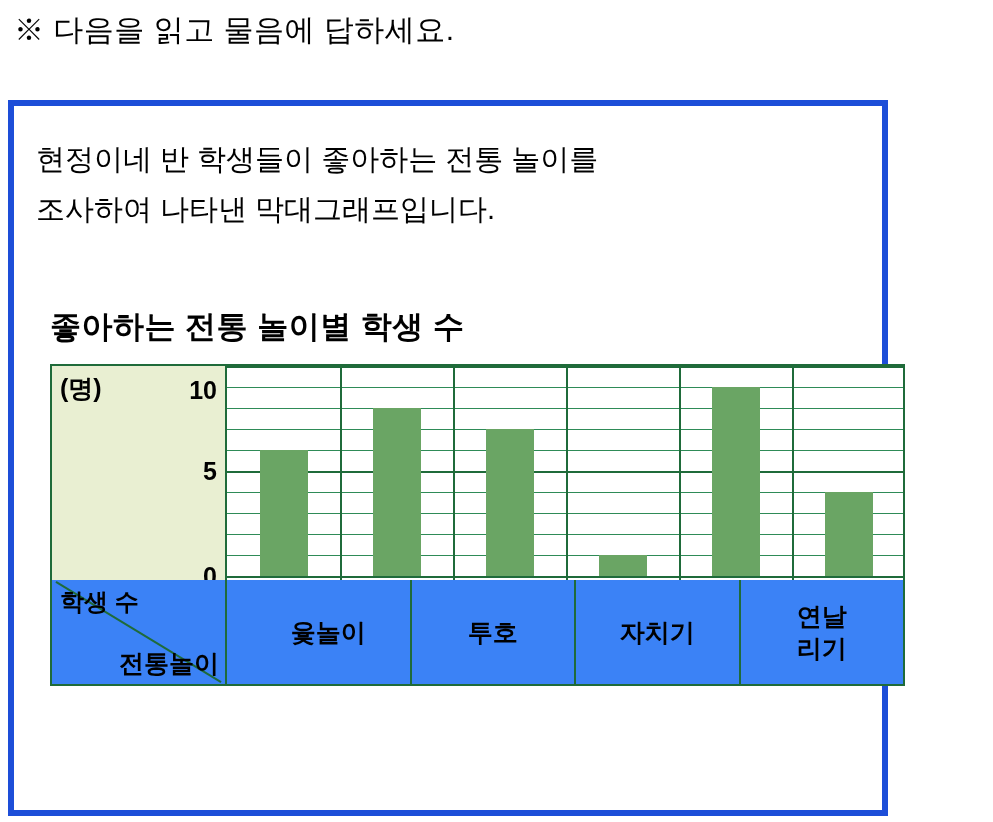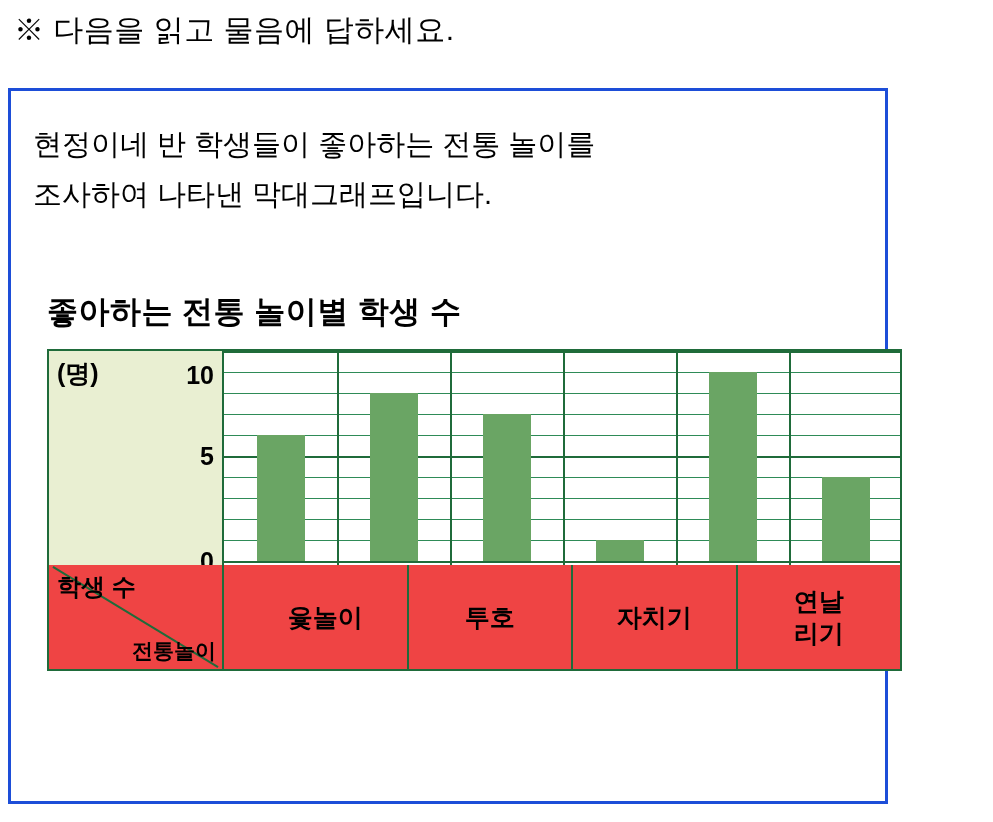--- a/index.html
+++ b/index.html
@@ -23,24 +23,24 @@
     font-size: 30px;
     line-height: 40px;
     letter-spacing: 0.5px;
     color: #000000;
     white-space: nowrap;
   }
 
   .problem-box {
     position: absolute;
     left: 8px;
-    top: 88px;
+    top: 100px;
     width: 880px;
     height: 716px;
-    border: 3px solid #1d4ed8;
+    border: 6px solid #1d4ed8;
     box-sizing: border-box;
     background: #ffffff;
   }
 
   .prompt {
     position: absolute;
     left: 22px;
     top: 28px;
     width: 920px;
     font-size: 29px;
@@ -150,21 +150,21 @@
   
   .labels {
     position: absolute;
     left: 0;
     top: 216px;
     width: 855px;
     height: 106px;
     border: 2px solid #1f6b3a;
     border-top: none;
     box-sizing: border-box;
-    background: #ef4444;
+    background: #3b82f6;
     display: flex;
   }
   .corner {
     position: relative;
     width: 175px;
     border-right: 2px solid #1f6b3a;
     box-sizing: border-box;
     flex: 0 0 175px;
   }
   .corner .t1 {
@@ -172,21 +172,21 @@
     left: 8px;
     top: 6px;
     font-size: 24px;
     font-weight: bold;
     color: #000;
   }
   .corner .t2 {
     position: absolute;
     right: 6px;
     bottom: 4px;
-    font-size: 21px;
+    font-size: 25px;
     font-weight: bold;
     color: #000;
   }
   .corner .diag {
     position: absolute;
     left: 0; top: 0;
     width: 100%; height: 100%;
   }
   .cat {
     flex: 1 1 0;

